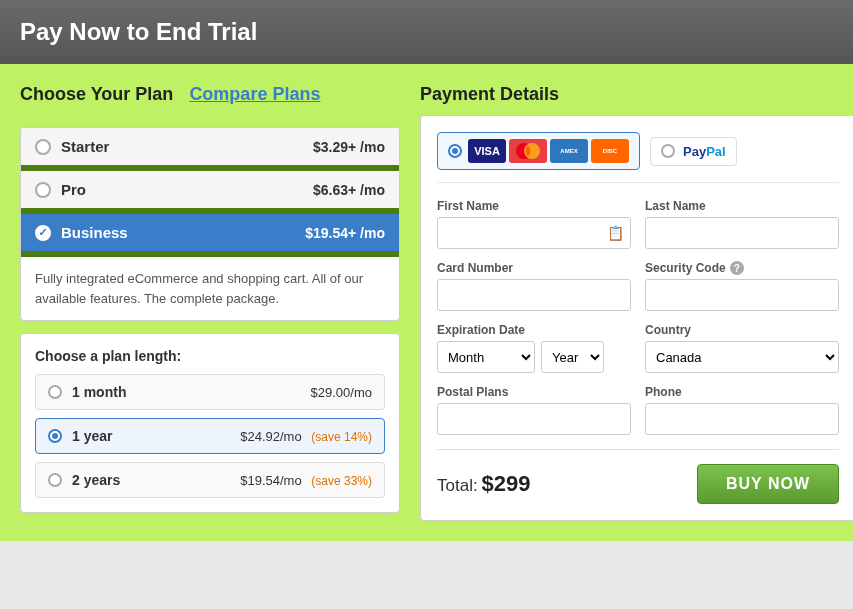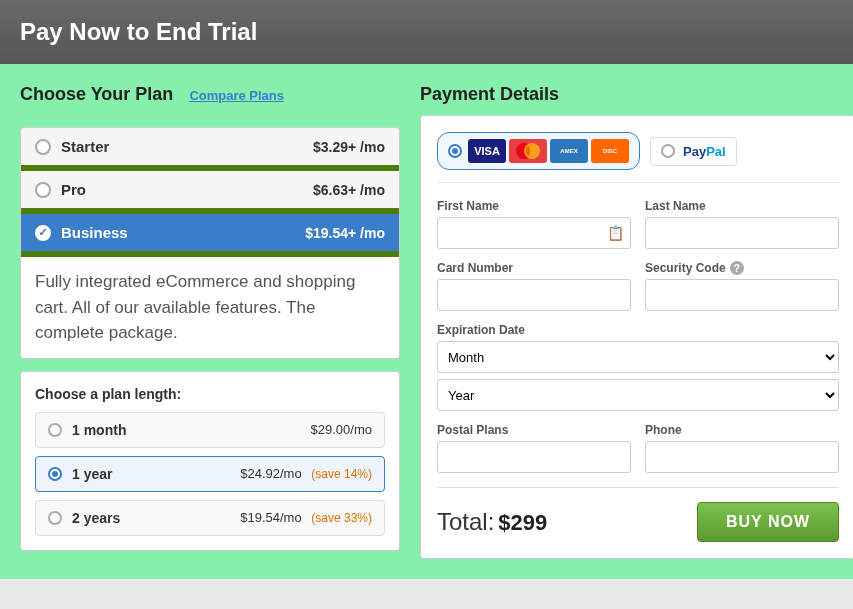--- a/index.html
+++ b/index.html
@@ -15,42 +15,42 @@
       color: #fff;
     }
     .page-header h1 {
       font-size: 24px;
       font-weight: bold;
     }
     .page-content {
       display: flex;
       gap: 20px;
       padding: 20px;
-      background: #86efac;
+      background: #bef264;
     }
     .left-panel {
       flex: 0 0 380px;
       display: flex;
       flex-direction: column;
       gap: 12px;
     }
     .right-panel {
       flex: 1;
     }
     .section-title {
       font-size: 18px;
       font-weight: bold;
       margin-bottom: 10px;
       color: #222;
       display: flex;
       align-items: baseline;
       gap: 16px;
     }
     .compare-plans-link {
-      font-size: 13px;
+      font-size: 18px;
       color: #3a7dc9;
       text-decoration: underline;
       cursor: pointer;
     }
     .plan-card {
       background: #fff;
       border: 1px solid #ccc;
       border-radius: 4px;
       overflow: hidden;
     }
@@ -93,21 +93,21 @@
       flex: 1;
       font-weight: bold;
       font-size: 15px;
     }
     .plan-price {
       font-size: 14px;
       font-weight: bold;
     }
     .plan-description {
       padding: 12px 14px;
-      font-size: 17px;
+      font-size: 13px;
       color: #555;
       line-height: 1.5;
     }
     .plan-length-section {
       background: #fff;
       border: 1px solid #ccc;
       border-radius: 4px;
       padding: 14px;
     }
     .plan-length-title {
@@ -192,21 +192,21 @@
       margin-bottom: 16px;
       padding-bottom: 12px;
       border-bottom: 1px solid #e8e8e8;
     }
     .cc-option {
       display: flex;
       align-items: center;
       gap: 6px;
       padding: 6px 10px;
       border: 1px solid #3a7dc9;
-      border-radius: 12px;
+      border-radius: 4px;
       background: #f0f7ff;
     }
     .cc-radio-dot {
       width: 14px;
       height: 14px;
       border-radius: 50%;
       border: 2px solid #3a7dc9;
       display: flex;
       align-items: center;
       justify-content: center;
@@ -312,21 +312,21 @@
     }
     .total-row {
       display: flex;
       align-items: center;
       justify-content: space-between;
       margin-top: 14px;
       padding-top: 14px;
       border-top: 1px solid #e0e0e0;
     }
     .total-text {
-      font-size: 24px;
+      font-size: 17px;
       color: #333;
     }
     .total-amount {
       font-weight: bold;
       font-size: 22px;
       color: #222;
     }
     .buy-btn {
       background: linear-gradient(to bottom, #7dc24e, #5a9a30);
       color: #fff;
@@ -478,36 +478,46 @@
             <span>Security Code</span>
             <span class="help-icon">?</span>
           </label>
           <input type="text" class="form-input" style="">
         </div>
       </div>
 
       <div class="form-row">
         <div class="form-group">
           <label class="form-label">Expiration Date</label>
-          <div style="display:flex; gap:6px;flex-direction:column;">
+          <div style="display:flex; gap:6px;">
             <select class="form-select">
               <option>Month</option>
               <option>January</option><option>February</option><option>March</option>
               <option>April</option><option>May</option><option>June</option>
               <option>July</option><option>August</option><option>September</option>
               <option>October</option><option>November</option><option>December</option>
             </select>
             <select class="form-select">
               <option>Year</option>
               <option>2014</option><option>2015</option><option>2016</option>
               <option>2017</option><option>2018</option><option>2019</option>
               <option>2020</option>
             </select>
           </div>
         </div>
+        <div class="form-group">
+          <label class="form-label">Country</label>
+          <select class="form-select" style="width:100%;">
+            <option>Canada</option>
+            <option>United States</option>
+            <option>United Kingdom</option>
+            <option>Australia</option>
+            <option>Other</option>
+          </select>
+        </div>
       </div>
 
       <div class="form-row">
         <div class="form-group" style="flex: 0 0 120px;">
           <label class="form-label">Postal Plans</label>
           <input type="text" class="form-input" style="">
         </div>
         <div class="form-group">
           <label class="form-label">Phone</label>
           <input type="text" class="form-input" style="">

